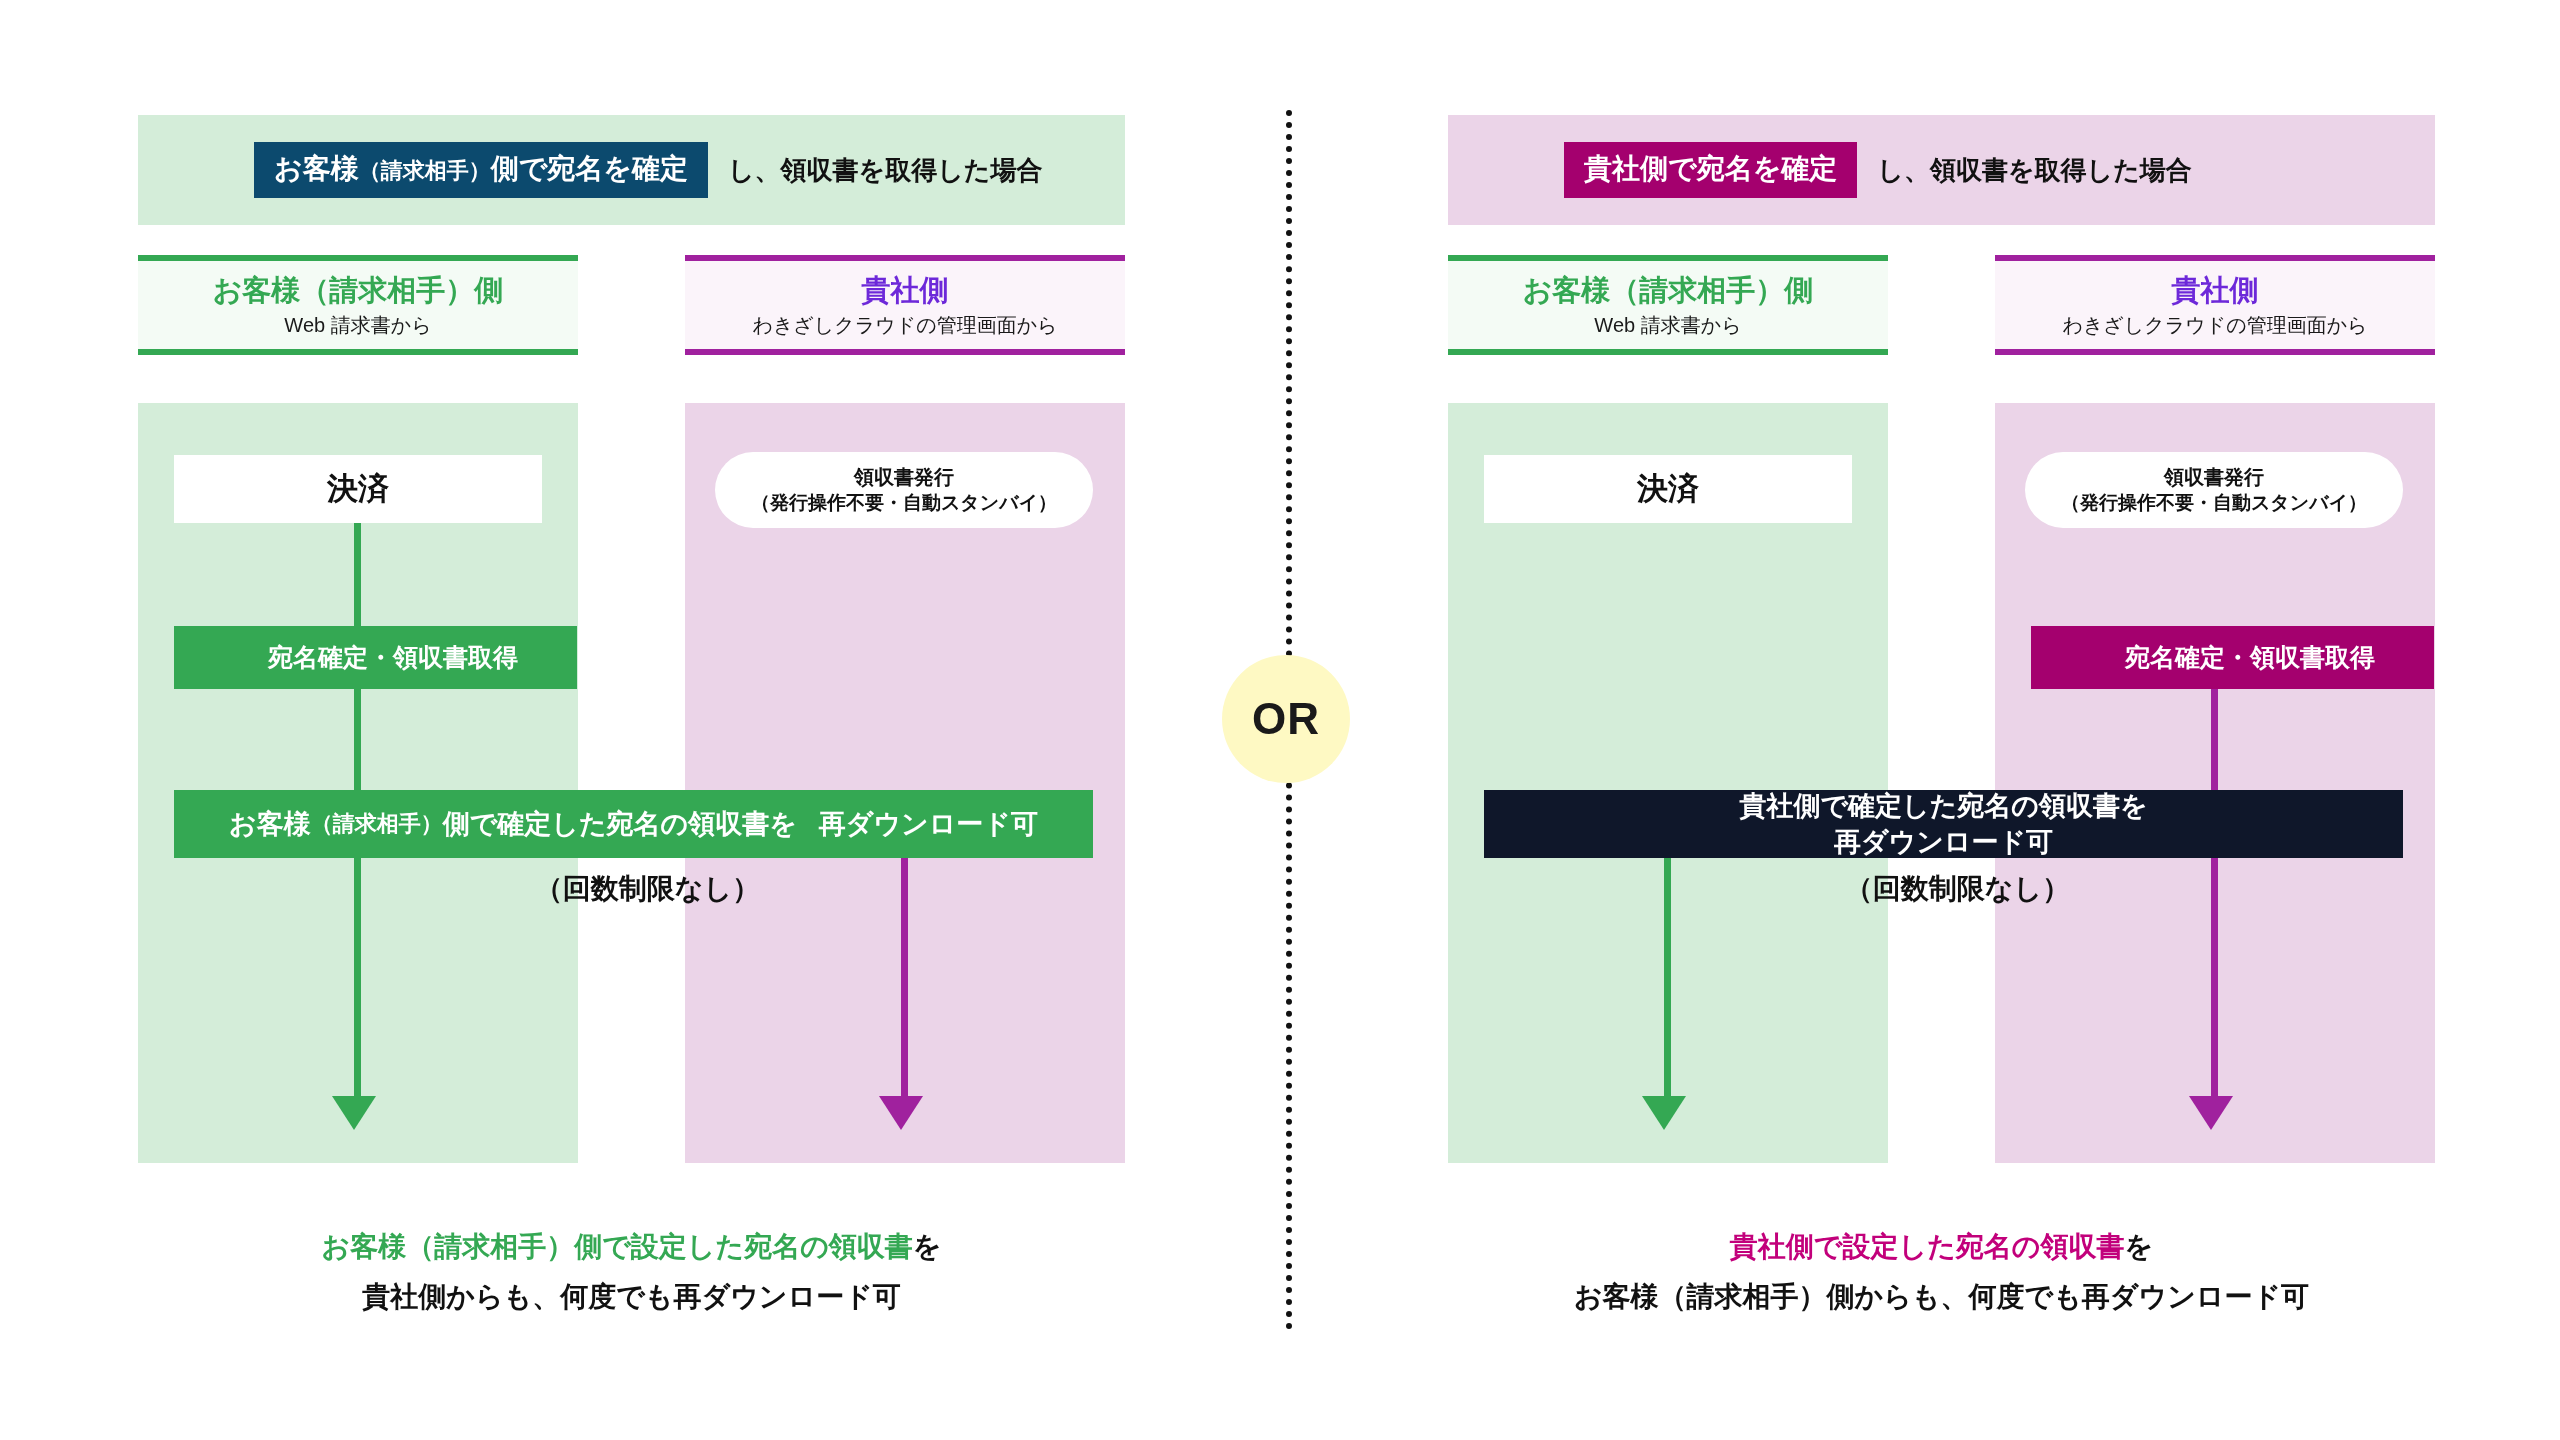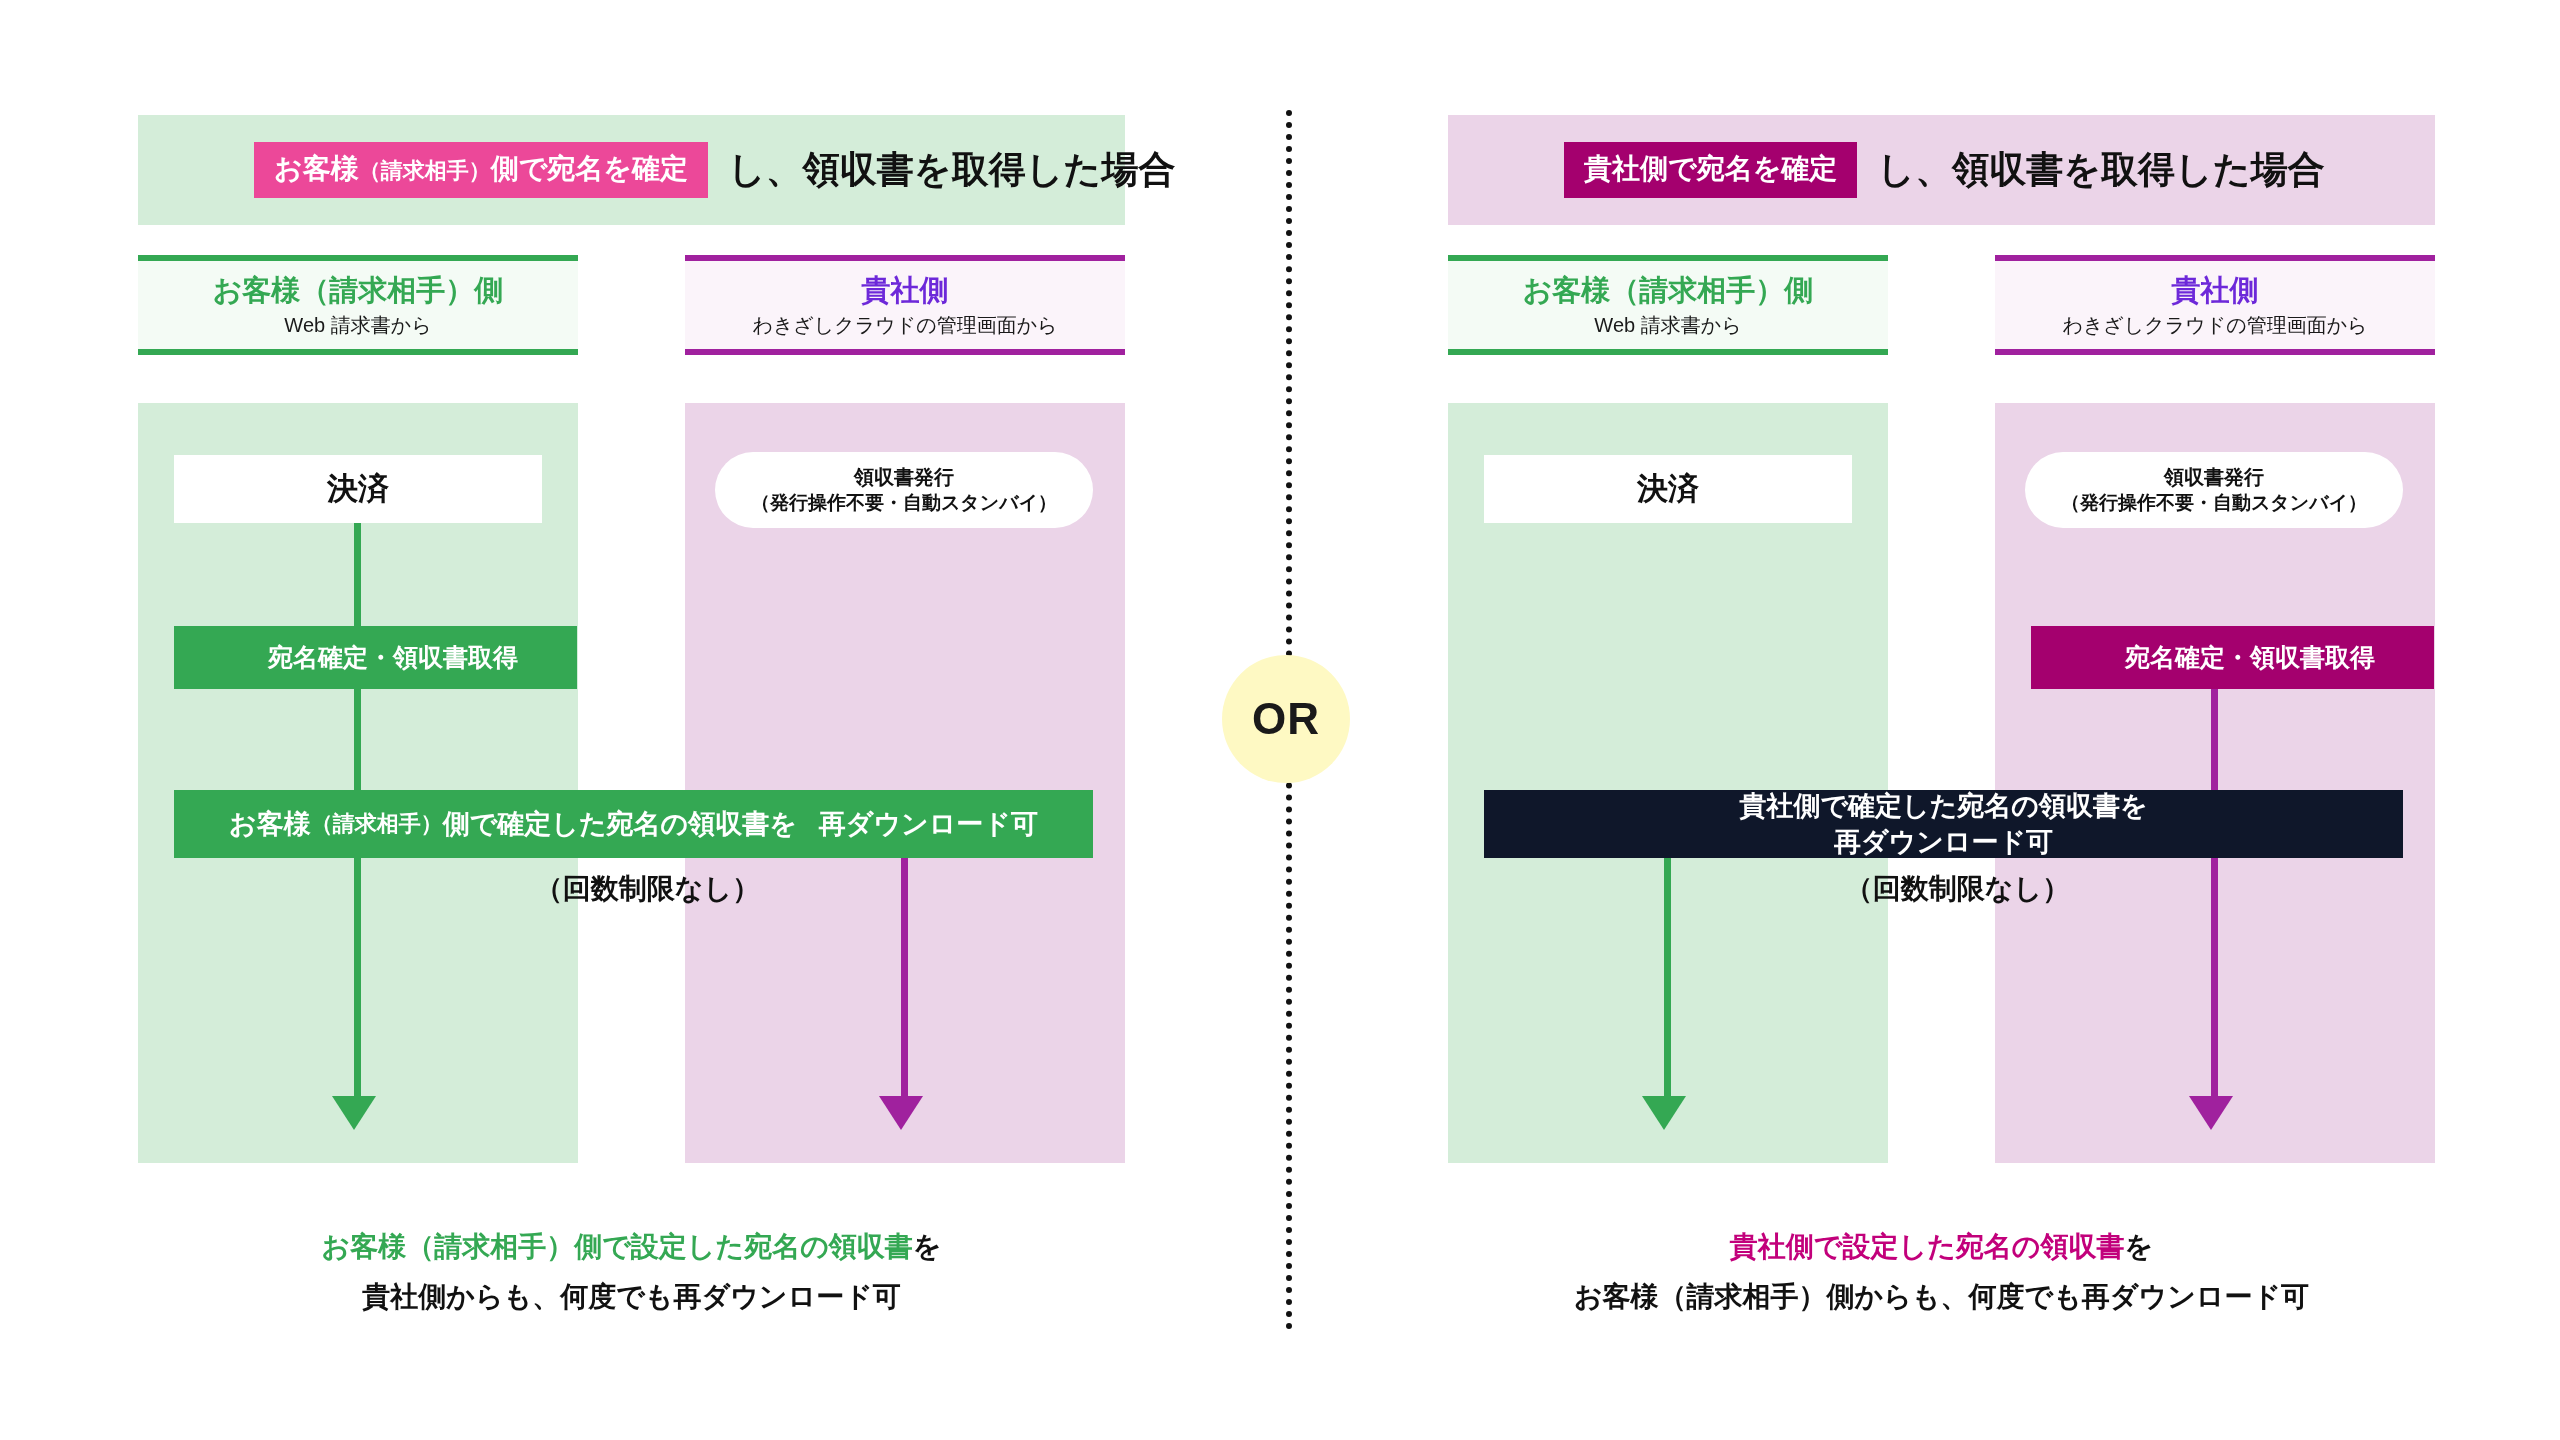--- a/index.html
+++ b/index.html
@@ -49,27 +49,27 @@
   }
   .banner.green{background:#D4EDD9;}
   .banner.purple{background:#EBD4E8;}
 
   .banner-chip{
     margin-left:116px;
     padding:10px 20px 12px 20px;
     font-size:28px;font-weight:bold;color:#ffffff;
     white-space:nowrap;line-height:1.2;
   }
-  .banner-chip.green{background:#ec4899;}
+  .banner-chip.green{background:#0c4a6e;}
   .banner-chip.purple{background:#A4006E;}
   .chip-small{font-size:22px;}
 
   .banner-tail{
     margin-left:20px;
-    font-size:37px;font-weight:bold;color:#111111;
+    font-size:26px;font-weight:bold;color:#111111;
     white-space:nowrap;
   }
 
   
   .col-head{
     position:absolute;top:255px;
     width:440px;height:88px;
     text-align:center;
   }
   .col-head.c1{left:0;background:#F4FBF5;border-top:6px solid #34A853;border-bottom:6px solid #34A853;text-align:center;}

